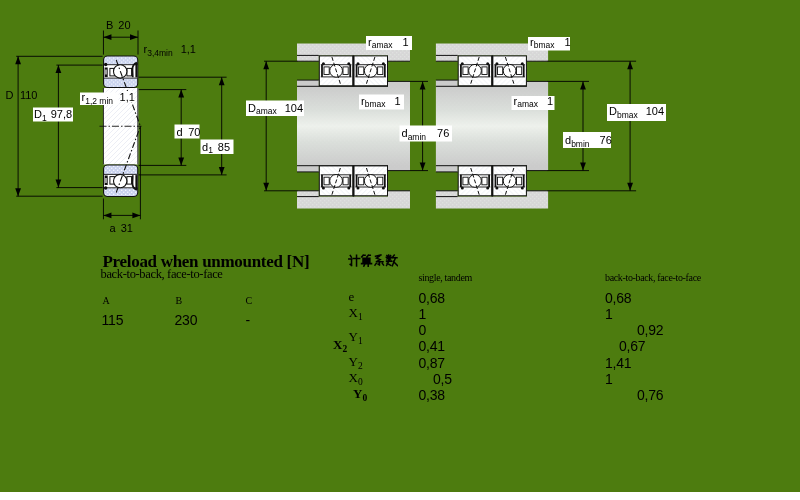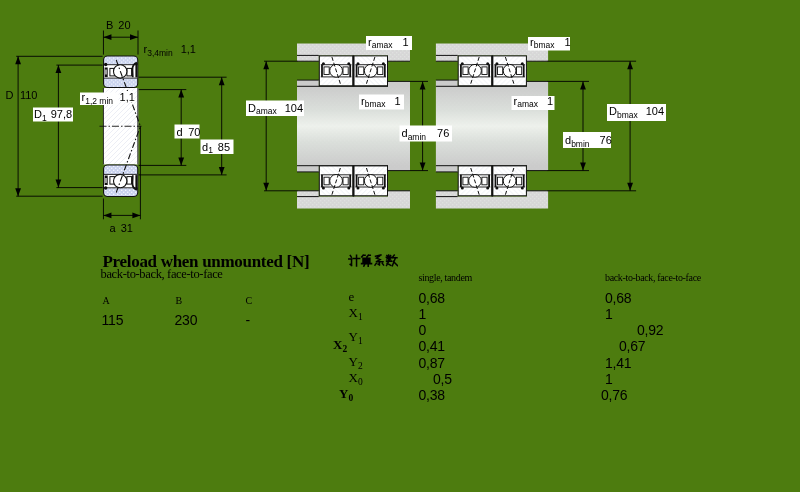--- a/index.html
+++ b/index.html
@@ -309,19 +309,19 @@
     <span class="abs rowlab" style="left:348.5px;top:353.7px;"><span>Y</span><sub>2</sub></span>
     <span class="abs val" style="left:418.5px;top:354.7px;">0,87</span>
     <span class="abs val" style="left:605px;top:354.7px;">1,41</span>
   </div>
   <div>
     <span class="abs rowlab" style="left:348.5px;top:370px;"><span>X</span><sub>0</sub></span>
     <span class="abs val" style="left:433px;top:371px;">0,5</span>
     <span class="abs val" style="left:605px;top:371px;">1</span>
   </div>
   <div>
-    <span class="abs rowlab" style="left:339px;top:386.3px;font-weight:bold;"><span>Y</span><sub>0</sub></span>
+    <span class="abs rowlab" style="left:353px;top:386.3px;font-weight:bold;"><span>Y</span><sub>0</sub></span>
     <span class="abs val" style="left:418.5px;top:387.3px;">0,38</span>
-    <span class="abs val" style="left:601px;top:387.3px;">0,76</span>
+    <span class="abs val" style="left:637px;top:387.3px;">0,76</span>
   </div>
 </div>
 
 </div>
 
 </body></html>

